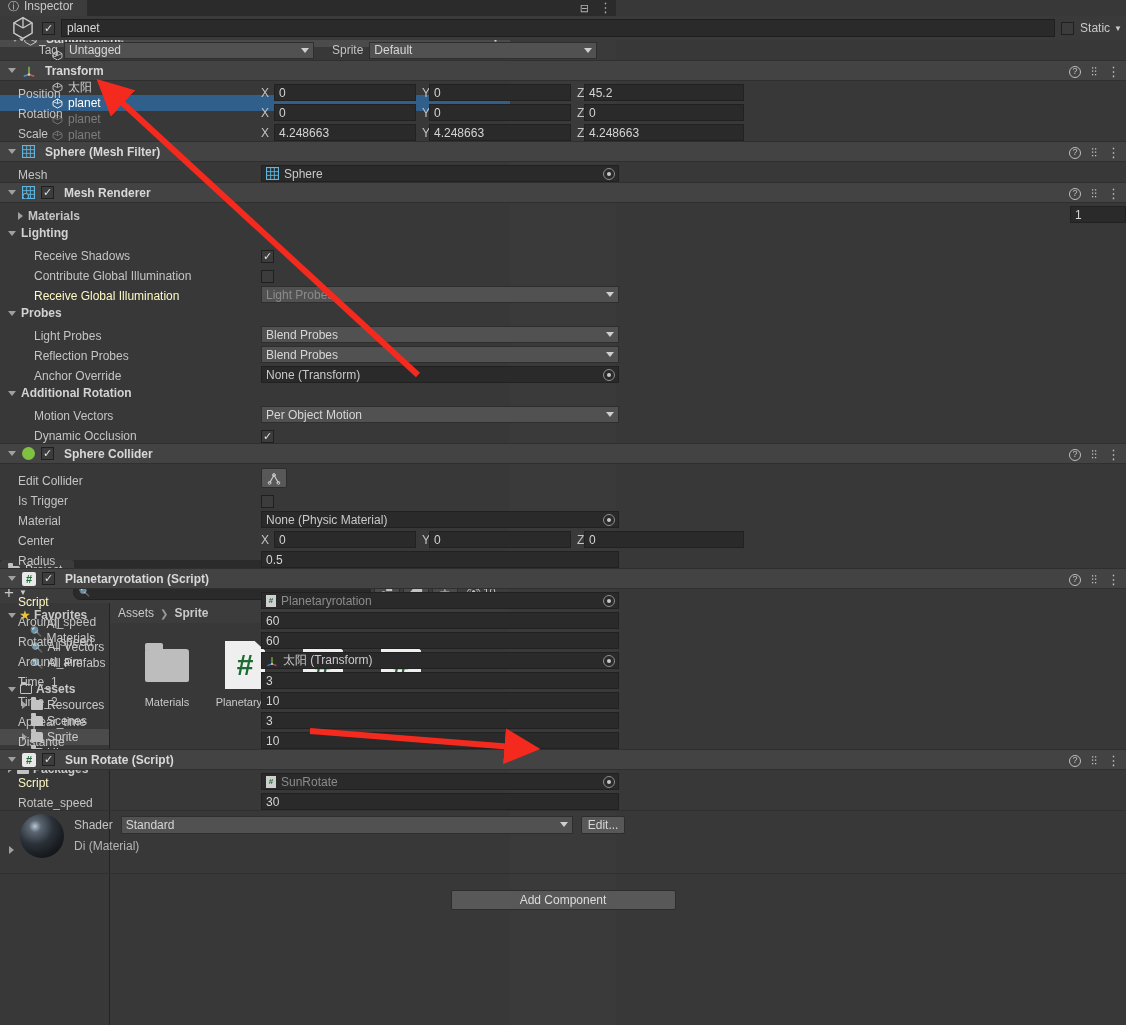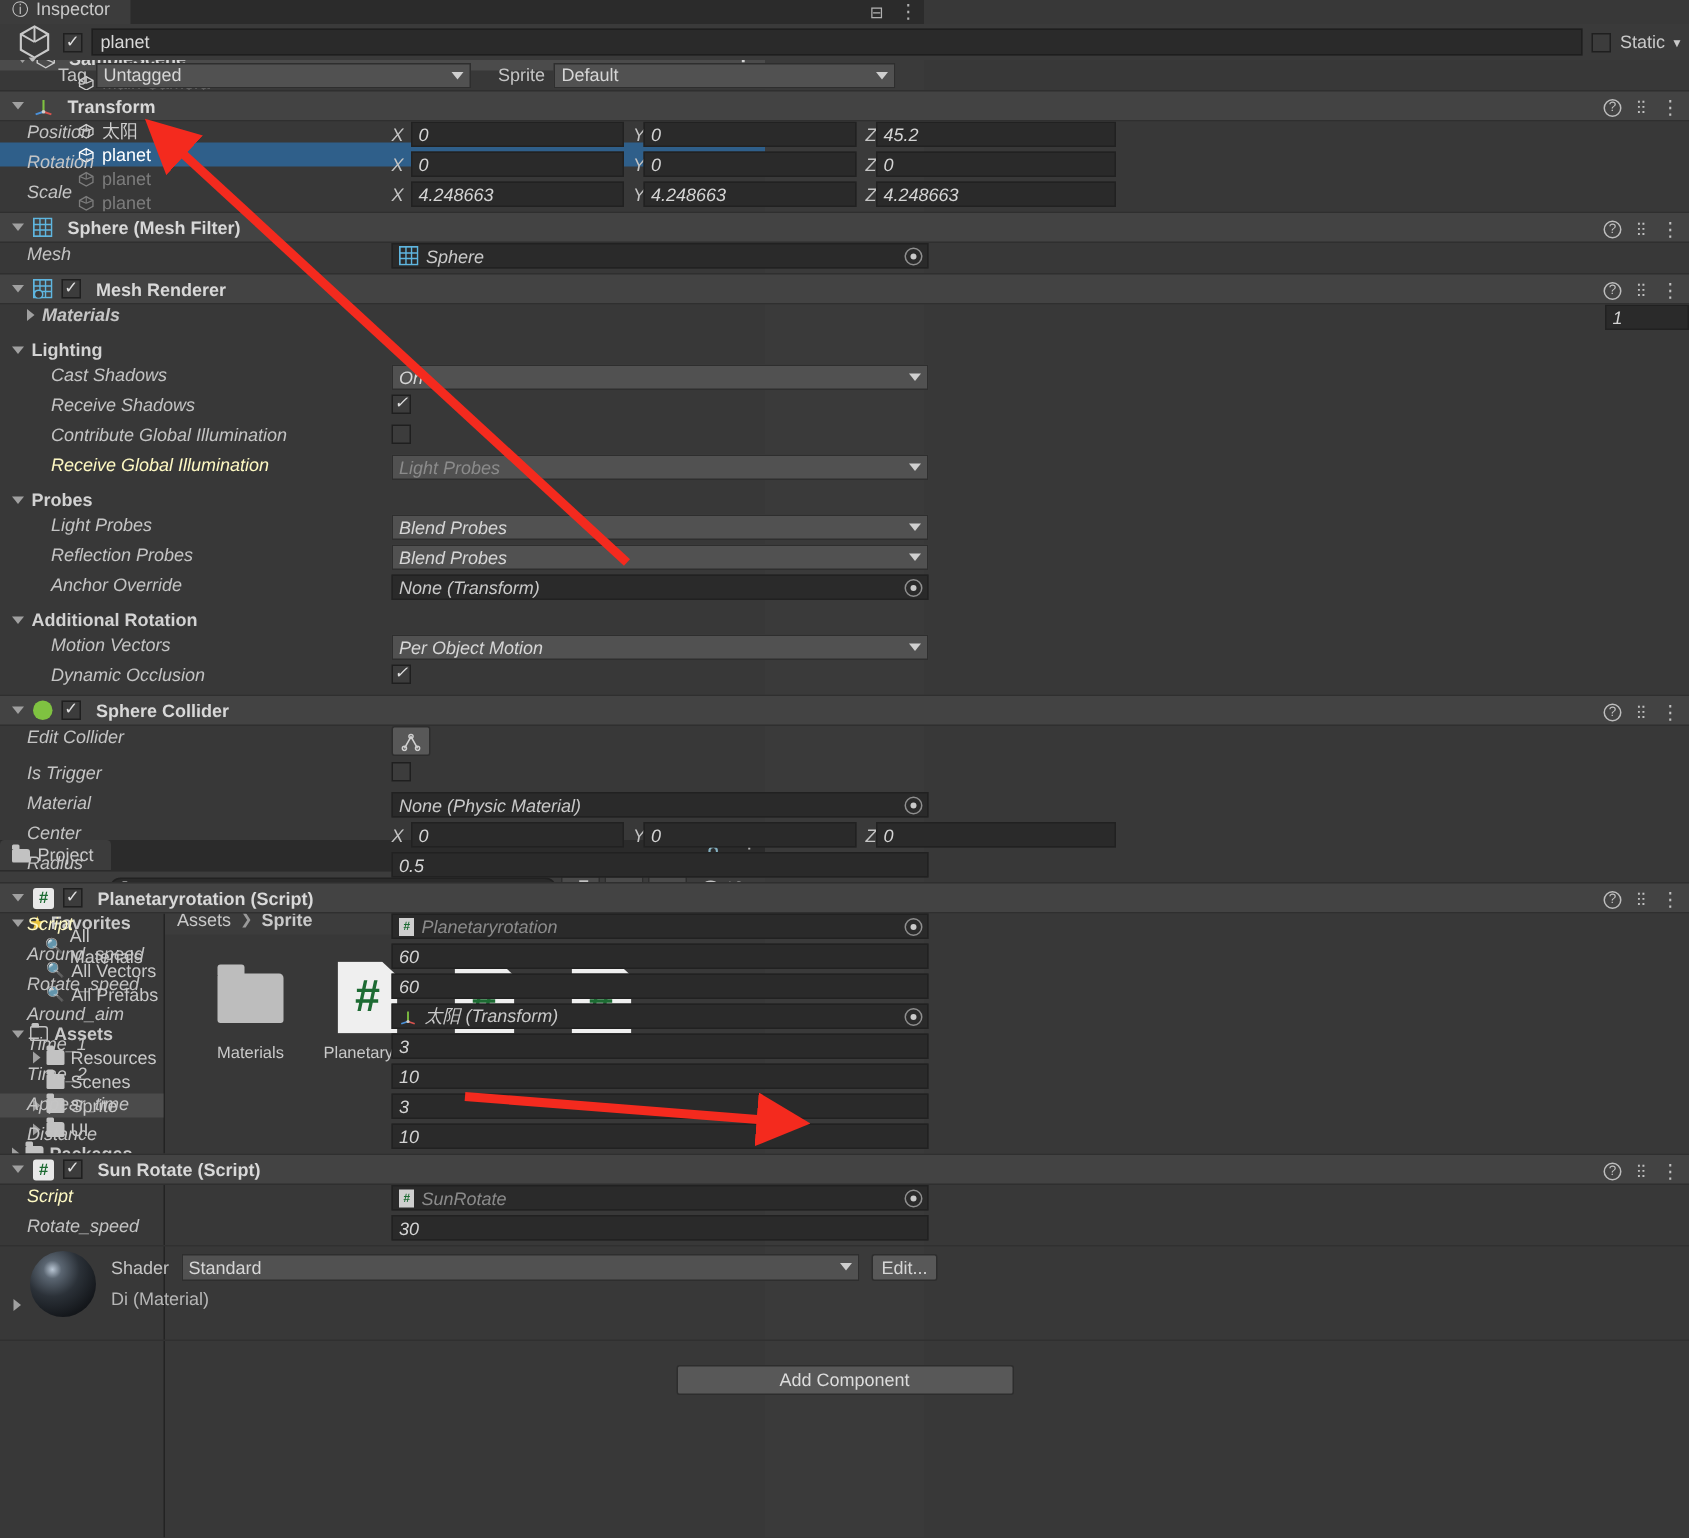--- a/index.html
+++ b/index.html
@@ -106,21 +106,21 @@
   .sep { height:1px; background:#303030; }
 
   .comp-hdr {
     height:21px; background:#434343; display:flex; align-items:center; gap:6px;
     padding-left:8px; border-top:1px solid #2f2f2f; border-bottom:1px solid #2f2f2f; position:relative;
   }
   .comp-title { font-weight:bold; color:#d8d8d8; margin-left:4px; }
   .hdr-icons { position:absolute; right:6px; top:0; height:21px; display:flex; align-items:center; gap:10px; color:#c0c0c0; font-size:11px;}
   .qmark { width:12px;height:12px;border-radius:50%;border:1px solid #bdbdbd; display:flex;align-items:center;justify-content:center;font-size:9px;line-height:9px;}
 
-  .prow { height:20px; display:flex; align-items:flex-start; padding-left:18px;font-style:italic; }
+  .prow { height:20px; display:flex; align-items:flex-end; padding-left:18px; }
   .prow .pl { color:#c4c4c4; }
   .prow .pl.indent { padding-left:16px; }
   .prow .pl.dis { color:#fef9c3; }
   .pl { width:243px; flex:0 0 243px; }
   .pval { flex:1; display:flex; align-items:center; gap:0px; padding-right:0px; }
   .tf { height:17px; background:#2a2a2a; border:1px solid #212121; color:#d4d4d4; display:flex; align-items:center; padding:0 4px; }
   .axis { color:#c4c4c4; width:13px; text-align:left; flex:0 0 13px; }
   .objfield {
     height:17px; background:#2a2a2a; border:1px solid #212121; color:#c9c9c9;
     display:flex; align-items:center; gap:5px; padding:0 4px; position:relative; flex:1;
@@ -578,29 +578,20 @@
               <span class="tf" style="width:56px;margin-right:0px;">
                 <span>1</span>
               </span>
             </span>
           </div>
           <div class="foldrow">
             <span class="tri tri-down"></span>
         <span>Lighting</span>
           </div>
           <div class="prow">
-            <span class="pl indent">Cast Shadows</span>
-            <span class="pval">
-              <span class="dd" style="width:358px;">
-                <span>On</span>
-                <span class="arrow"></span>
-              </span>
-            </span>
-          </div>
-          <div class="prow">
             <span class="pl indent">Receive Shadows</span>
             <span class="pval">
               <span class="cbsmall on"></span>
             </span>
           </div>
           <div class="prow">
             <span class="pl indent">Contribute Global Illumination</span>
             <span class="pval">
               <span class="cbsmall "></span>
             </span>

